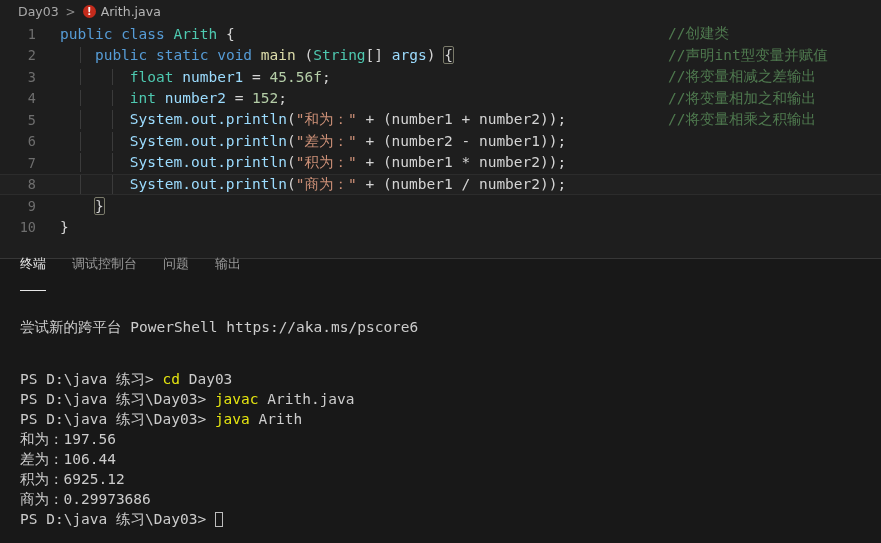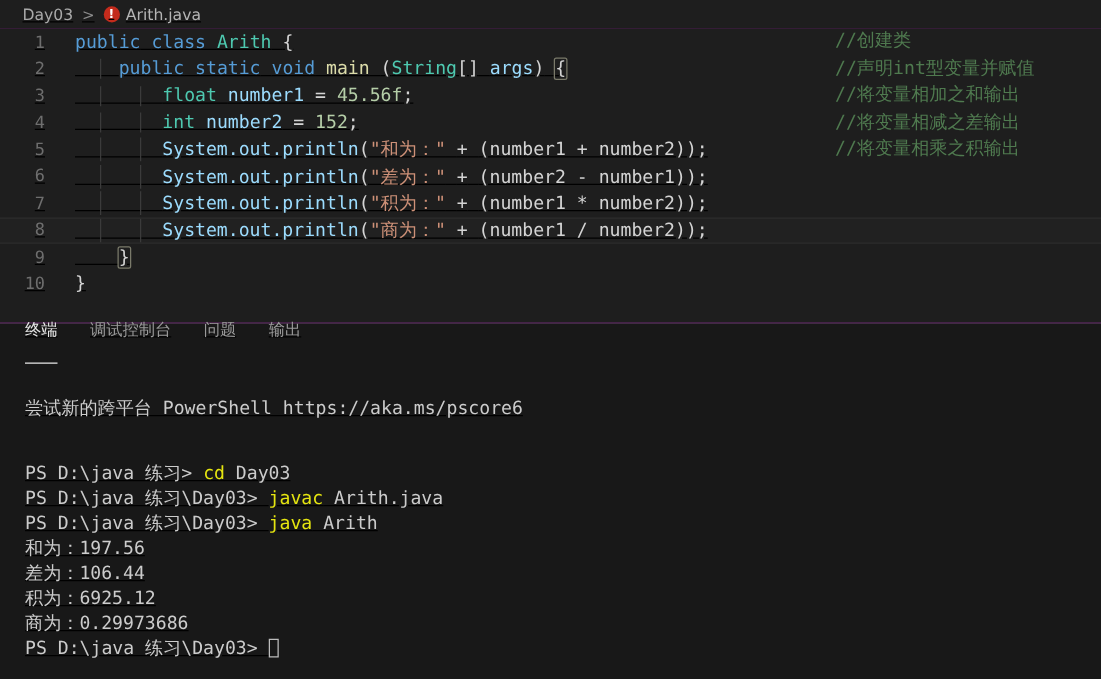--- a/index.html
+++ b/index.html
@@ -2,21 +2,21 @@
 <html><head>
 <meta charset="utf-8">
 <style>
   * { box-sizing: border-box; margin: 0; padding: 0; }
   html, body {
     width: 881px; height: 543px;
     background: #1e1e1e;
     font-family: "DejaVu Sans Mono", "Liberation Mono", monospace;
     overflow: hidden;
   }
-  #app { position: relative; width: 881px; height: 406px; background: #a21caf; text-decoration: underline; }
+  #app { position: relative; width: 881px; height: 406px; background: #14532d; }
 
   
   .breadcrumb {
     height: 23px;
     display: flex;
     align-items: center;
     padding-left: 18px;
     background: #1e1e1e;
     font-family: "DejaVu Sans", "Liberation Sans", sans-serif;
     font-size: 12.5px;
@@ -221,22 +221,22 @@
     </div>
 
     <div class="code-line">
       <span class="ln">10</span>
       <span class="code-body"><span class="pln">}</span></span>
     </div>
 
     <div class="comment-col">
       <div class="cline">//创建类</div>
       <div class="cline">//声明int型变量并赋值</div>
+      <div class="cline">//将变量相减之差输出</div>
       <div class="cline">//将变量相加之和输出</div>
-      <div class="cline">//将变量相减之差输出</div>
       <div class="cline">//将变量相乘之积输出</div>
     </div>
   </div>
 
   <div class="panel-divider"></div>
 
   <div class="panel">
     <div class="panel-tabs">
       <div class="ptab active">终端</div>
       <div class="ptab">调试控制台</div>

